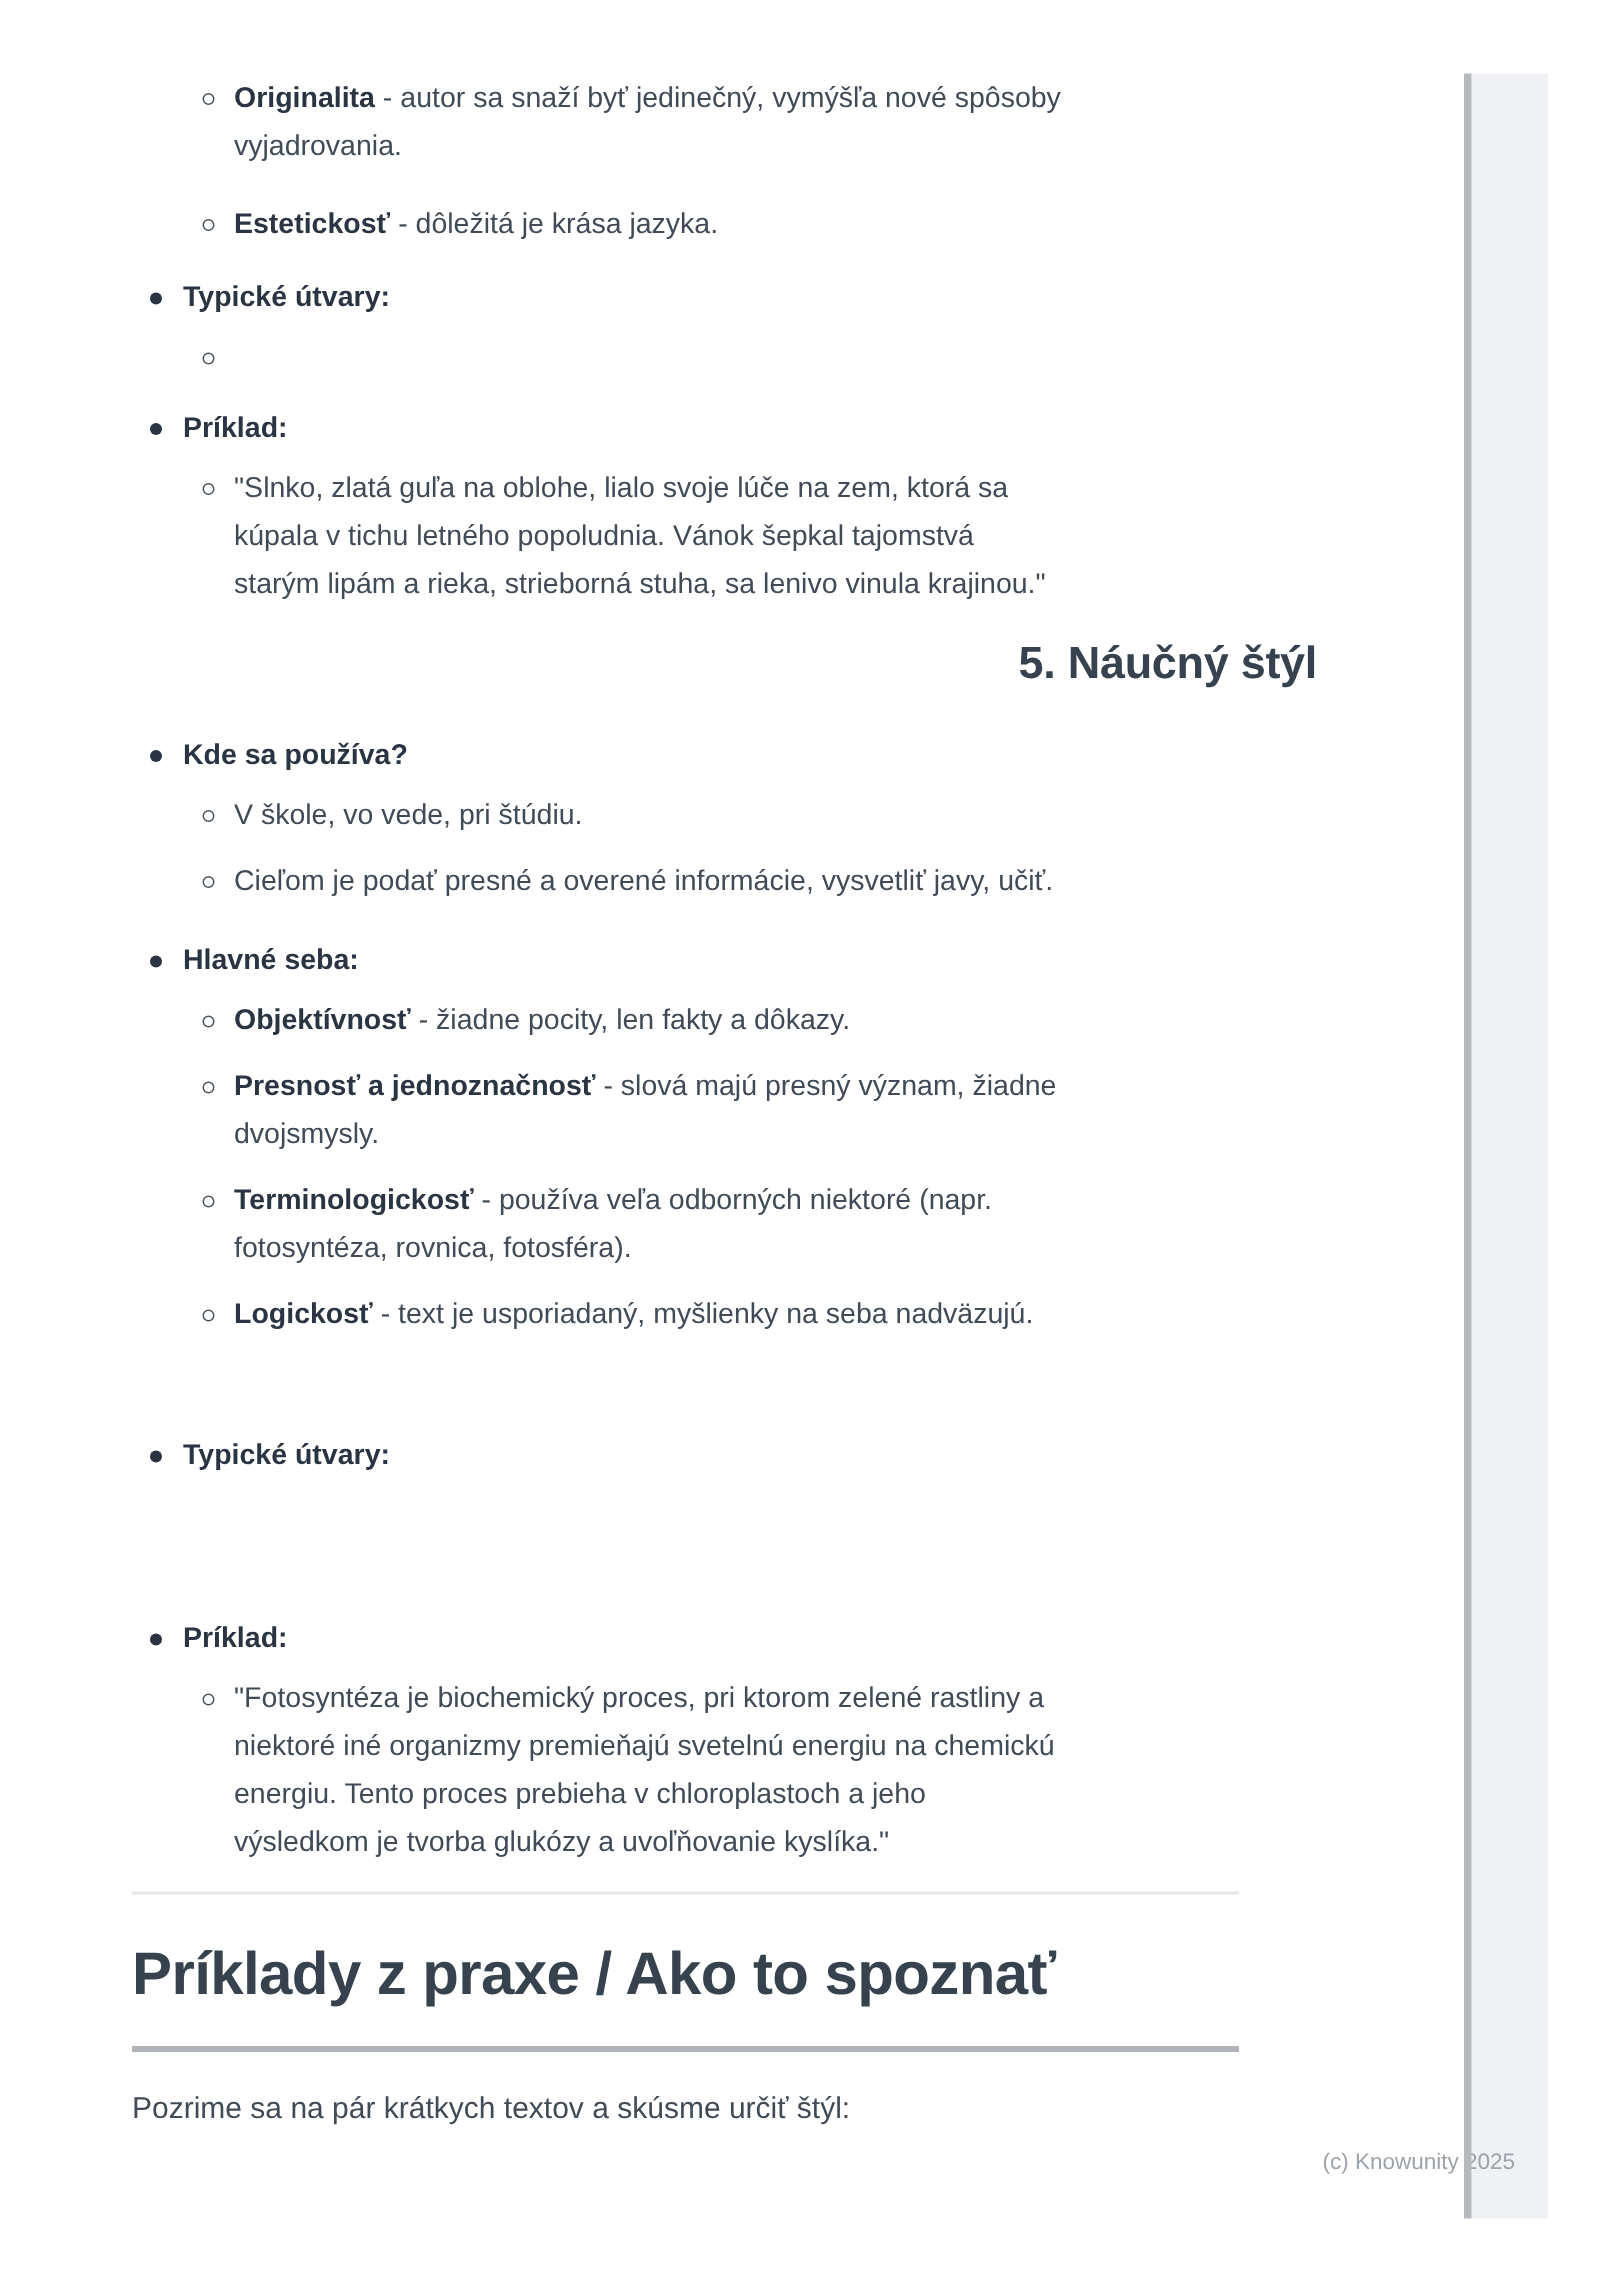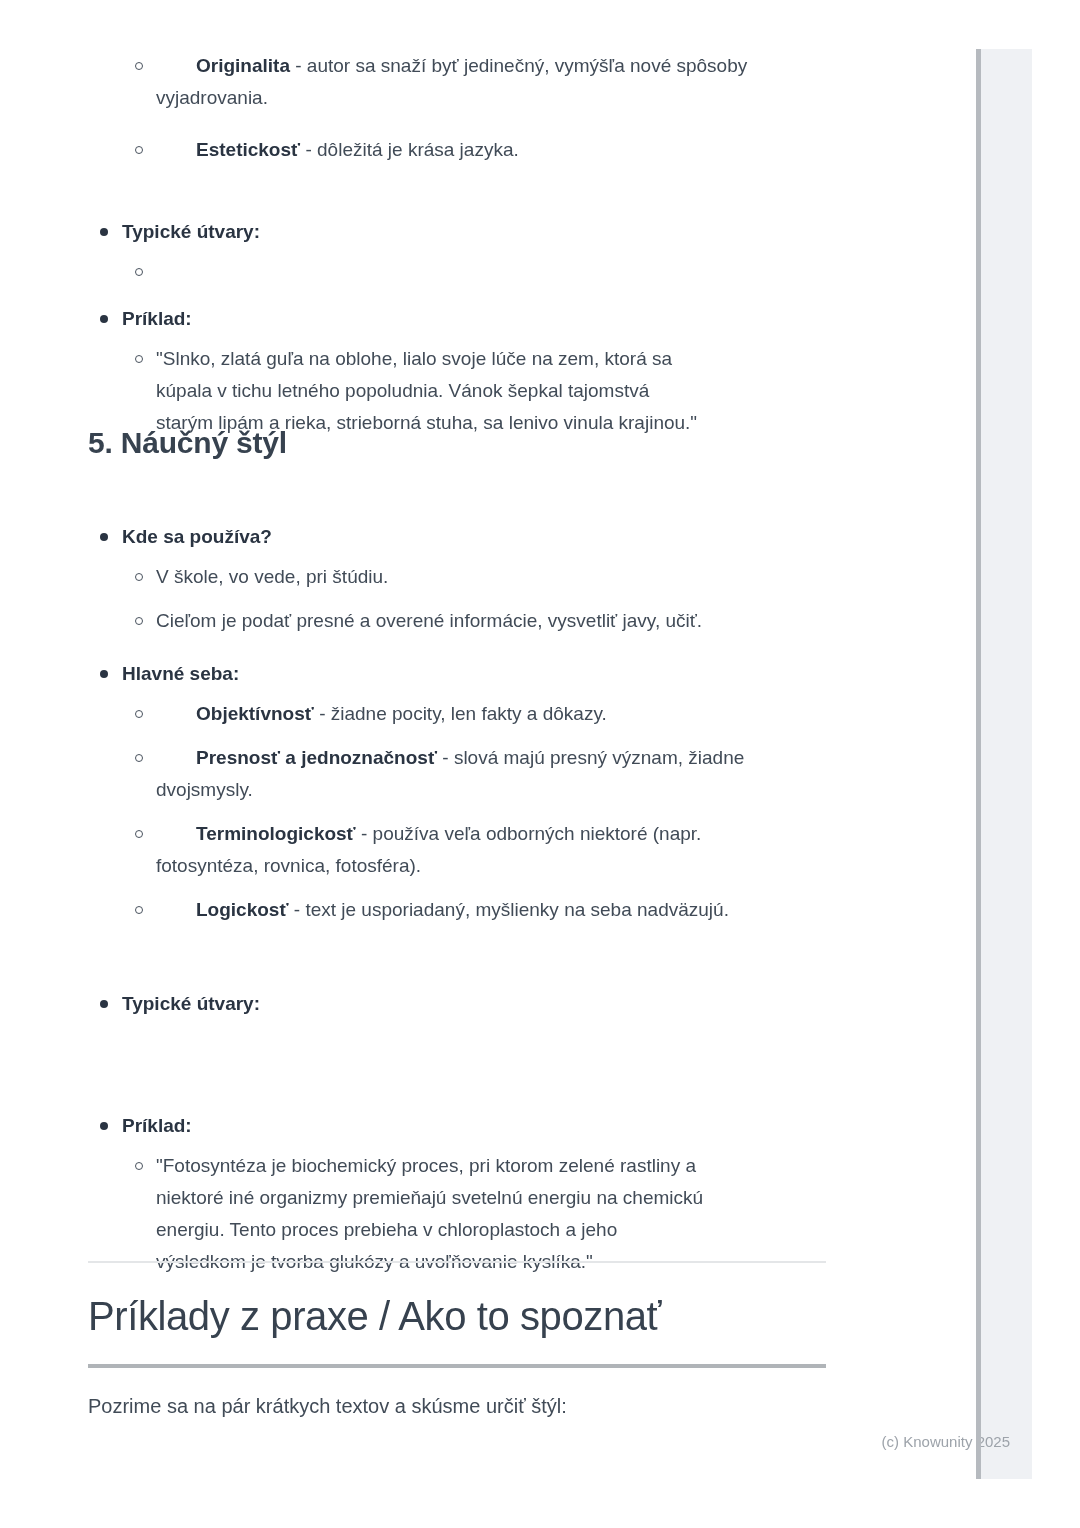--- a/index.html
+++ b/index.html
@@ -9,42 +9,42 @@
   }
   html,body { margin:0; padding:0; }
   .page {
     position:relative; width:1080px; height:1528px; overflow:hidden;
     background:var(--page-background,#ffffff);
     font-family:"Liberation Sans", sans-serif;
     color:var(--body-text,#414b57);
   }
   .abs { position:absolute; }
   .list-block { left:88px; width:790px; font-size:19px; line-height:32px; }
-  .l1-label { position:relative; padding-left:34px; font-weight:bold; color:var(--bold-text,#2a3442); margin-bottom:8px;margin-top:33px; }
+  .l1-label { position:relative; padding-left:34px; font-weight:bold; color:var(--bold-text,#2a3442); margin-bottom:8px; }
   .dot {
     position:absolute; left:12px; top:12px; width:8px; height:8px;
     border-radius:50%; background:var(--bold-text,#2a3442);
   }
   .l2 { position:relative; padding-left:68px; white-space:pre-line; }
   .sub .l2 + .l2 { margin-top:12px; }
   .intro .l2 + .l2 { margin-top:20px; }
   .ring {
     position:absolute; left:47px; top:12px; width:8px; height:8px; box-sizing:border-box;
     border:1.5px solid #49525e; border-radius:50%; background:transparent;
   }
-  .b { font-weight:bold; color:var(--bold-text,#2a3442);margin-left:40px; }
+  .b { font-weight:bold; color:var(--bold-text,#2a3442); }
   .i { }
   .h2 {
     left:88px; top:420px; width:790px;
     font-size:30px; line-height:46px; font-weight:bold;
-    color:var(--heading-text,#37424f); letter-spacing:-0.2px;
+    color:var(--heading-text,#37424f); letter-spacing:-0.2px;text-align:right;
   }
   .h1 {
     left:88px; top:1288px; width:860px;
-    font-size:40px; line-height:56px; font-weight:normal;
+    font-size:40px; line-height:56px; font-weight:bold;
     color:var(--heading-text,#37424f); letter-spacing:-0.4px;
   }
   .divider { left:88px; width:738px; }
   .divider.thin  { top:1261px; height:2px; background:var(--divider-light,#e4e6e8); }
   .divider.thick { top:1364px; height:4px; background:var(--divider-dark,#b0b4b8); }
   .closing { left:88px; top:1390px; width:790px; font-size:20px; line-height:32px; }
   .footer {
     left:0; top:1432px; width:1010px; text-align:right;
     font-size:15px; line-height:20px; color:var(--footer-text,#9da3aa); z-index:2;
   }

